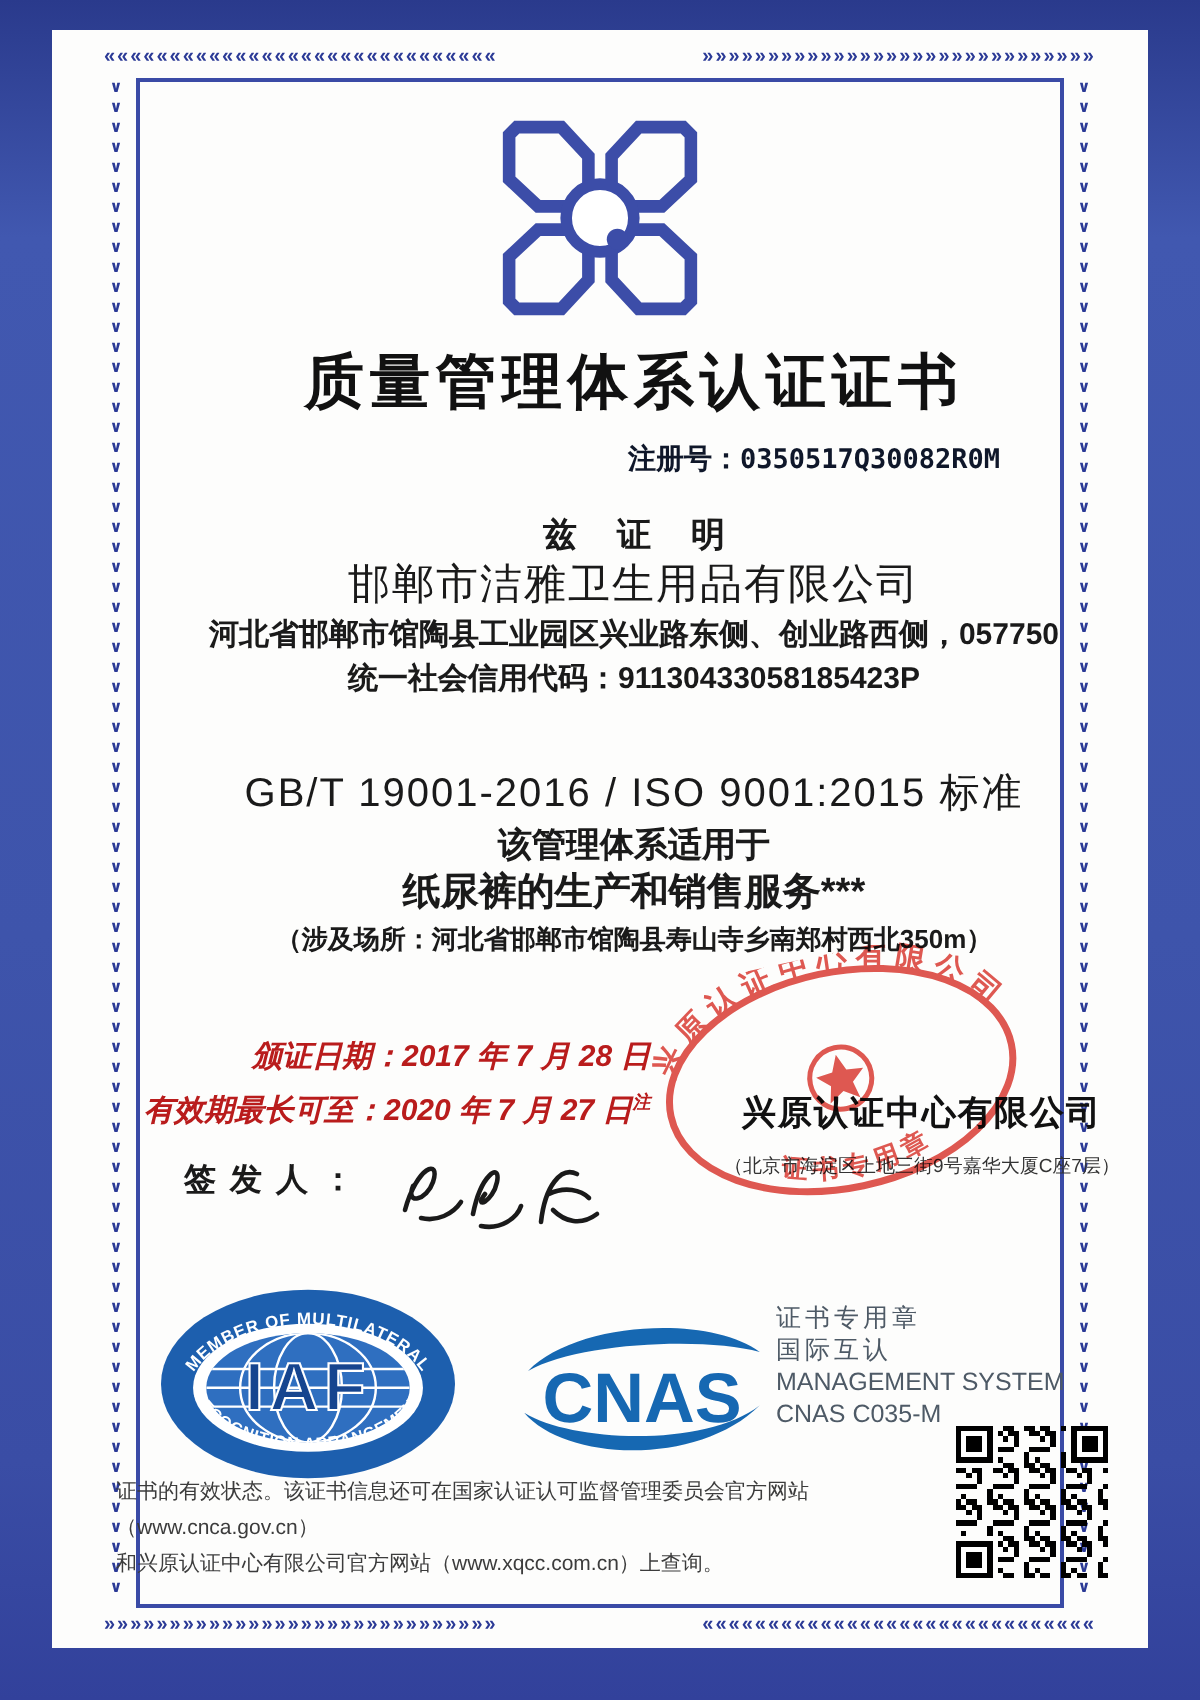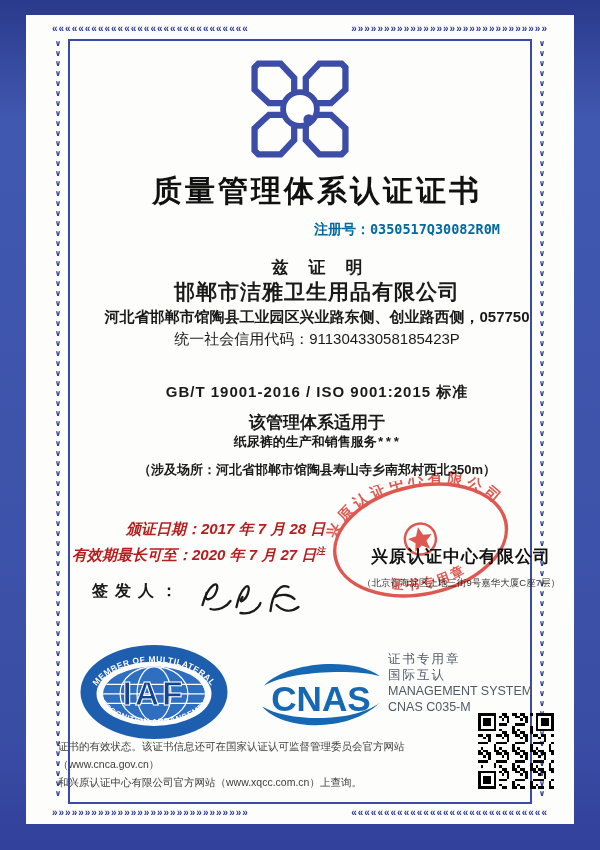--- a/index.html
+++ b/index.html
@@ -14,30 +14,30 @@
   .chev-h.bottom{top:auto;bottom:6px;}
   .chev-v{top:24px;bottom:18px;width:12px;font-size:8px;line-height:10px;
           white-space:pre;text-align:center;overflow:hidden;}
   .chev-v.left{left:26px;} .chev-v.right{right:26px;}
   .inner-frame{position:absolute;top:24px;left:42px;right:42px;bottom:20px;
                border:2px solid #3a4ba6;pointer-events:none;}
   
   .abs{position:absolute;left:10px;right:0;text-align:center;color:#1a1a1a;margin-left:24px;}
   .logo{position:absolute;top:36px;left:50%;margin-left:-58px;}
   .title{top:156px;font-size:30px;font-weight:bold;letter-spacing:3px;color:#111;}
-  .regline{position:absolute;top:206px;right:74px;font-weight:bold;font-size:14px;color:#0369a1;}
+  .regline{position:absolute;top:206px;right:74px;font-weight:bold;font-size:14px;color:#0f172a;}
   .regnum{font-family:"DejaVu Sans Mono",monospace;font-size:13.5px;}
   .certify{top:241px;font-size:17px;font-weight:bold;letter-spacing:20px;text-indent:20px;}
-  .company{top:263px;font-size:21px;font-weight:bold;letter-spacing:1px;}
+  .company{top:263px;font-size:21px;font-weight:normal;letter-spacing:1px;}
   .addr{top:293px;font-size:15px;font-weight:bold;}
-  .credit{top:315px;font-size:15px;font-weight:normal;}
+  .credit{top:315px;font-size:15px;font-weight:bold;}
   .conform{top:345px;font-size:18px;font-weight:bold;letter-spacing:9px;text-indent:9px;}
-  .standard{top:368px;font-size:15px;font-weight:bold;letter-spacing:1px;}
+  .standard{top:368px;font-size:20px;font-weight:normal;letter-spacing:1px;}
   .scopehead{top:396px;font-size:17px;font-weight:bold;}
-  .scopetext{top:418px;font-size:13px;font-weight:bold;font-family:Liberation Mono, monospace;}
+  .scopetext{top:418px;font-size:19px;font-weight:bold;}
   .sites{top:446px;font-size:13px;font-weight:bold;}
   .dates{position:absolute;left:46px;top:502px;font-size:15px;font-weight:bold;color:#b91c1c;line-height:23px;text-align:right;font-style:italic;}
   .dates sup{font-size:9px;}
   .signrow{position:absolute;left:46px;top:556px;text-align:left;}
   .signlabel{font-size:16px;font-weight:bold;letter-spacing:7px;color:#1a1a1a;vertical-align:top;line-height:40px;margin-left:20px;}
   .signature{display:inline-block;margin-left:6px;}
   .issuer{position:absolute;left:300px;top:530px;width:270px;text-align:center;
           font-size:17px;font-weight:bold;color:#111;letter-spacing:1px;}
   .issuer-addr{position:absolute;left:292px;top:562px;width:286px;text-align:center;
                font-size:9.5px;color:#333;}

